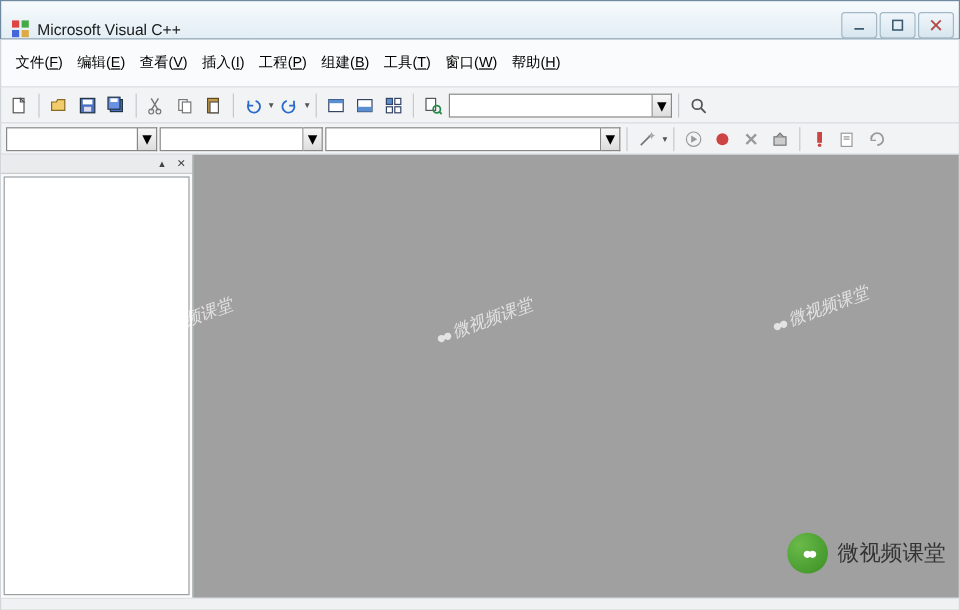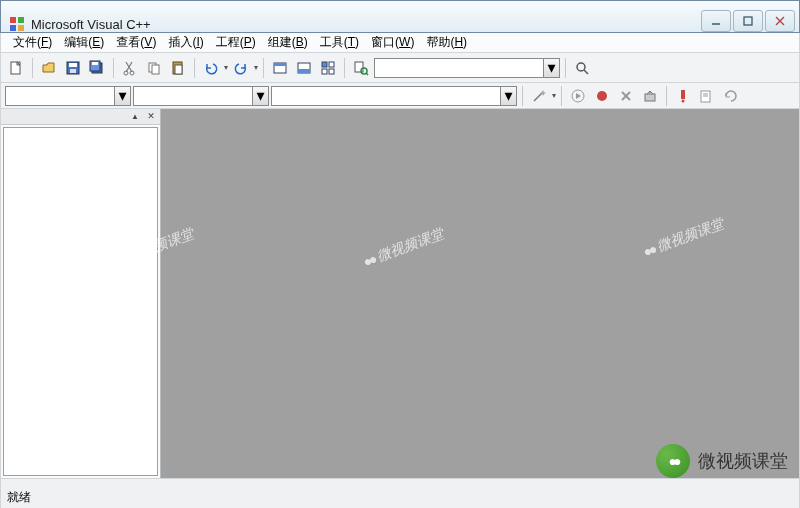--- a/index.html
+++ b/index.html
@@ -5,21 +5,21 @@
 * { margin: 0; padding: 0; box-sizing: border-box; font-family: "Microsoft YaHei", "Segoe UI", Tahoma, sans-serif; }
 body { width: 800px; height: 508px; background: #fff; overflow: hidden; position: relative; }
 
 .titlebar { height: 33px; background: linear-gradient(#f7fbfd, #e2edf4); border: 1px solid #6f8aa0; display: flex; align-items: flex-end; padding: 0 4px 0 8px; }
 .titlebar .app-icon { width: 16px; height: 16px; margin-right: 6px; }
 .titlebar .title { font-size: 13px; color: #1a1a1a; flex: 1; }
 .win-controls { display: flex; gap: 2px; }
 .win-btn { width: 30px; height: 22px; border: 1px solid #a2b8c6; border-radius: 3px; background: linear-gradient(#f0f6fa,#d8e6ef); display: flex; align-items: center; justify-content: center; font-size: 12px; color: #3b5a70; cursor: default; }
 .win-btn svg { width: 12px; height: 12px; }
 
-.menubar { height: 20px; background: #fafbfc; border: 1px solid #d0d5d9; border-top: none; display: flex; align-items: center; padding: 0 6px; font-size: 12px; }
+.menubar { height: 40px; background: #fafbfc; border: 1px solid #d0d5d9; border-top: none; display: flex; align-items: center; padding: 0 6px; font-size: 12px; }
 .menu-item { padding: 2px 6px; cursor: default; }
 .menu-item u { text-decoration: underline; }
 
 .toolbar1 { height: 30px; background: #f2f3f4; border: 1px solid #d0d5d9; border-top: none; display: flex; align-items: center; padding: 0 4px; gap: 2px; }
 .tb-btn { width: 22px; height: 22px; display: flex; align-items: center; justify-content: center; border: 1px solid transparent; }
 .tb-sep { width: 1px; height: 20px; background: #c5c9cc; margin: 0 3px; }
 .tb-combo { height: 20px; border: 1px solid #888; background: #fff; font-size: 11px; }
 .tb-combo.w1 { width: 110px; }
 .tb-combo.w2 { width: 120px; }
 .tb-combo.w3 { width: 170px; }

